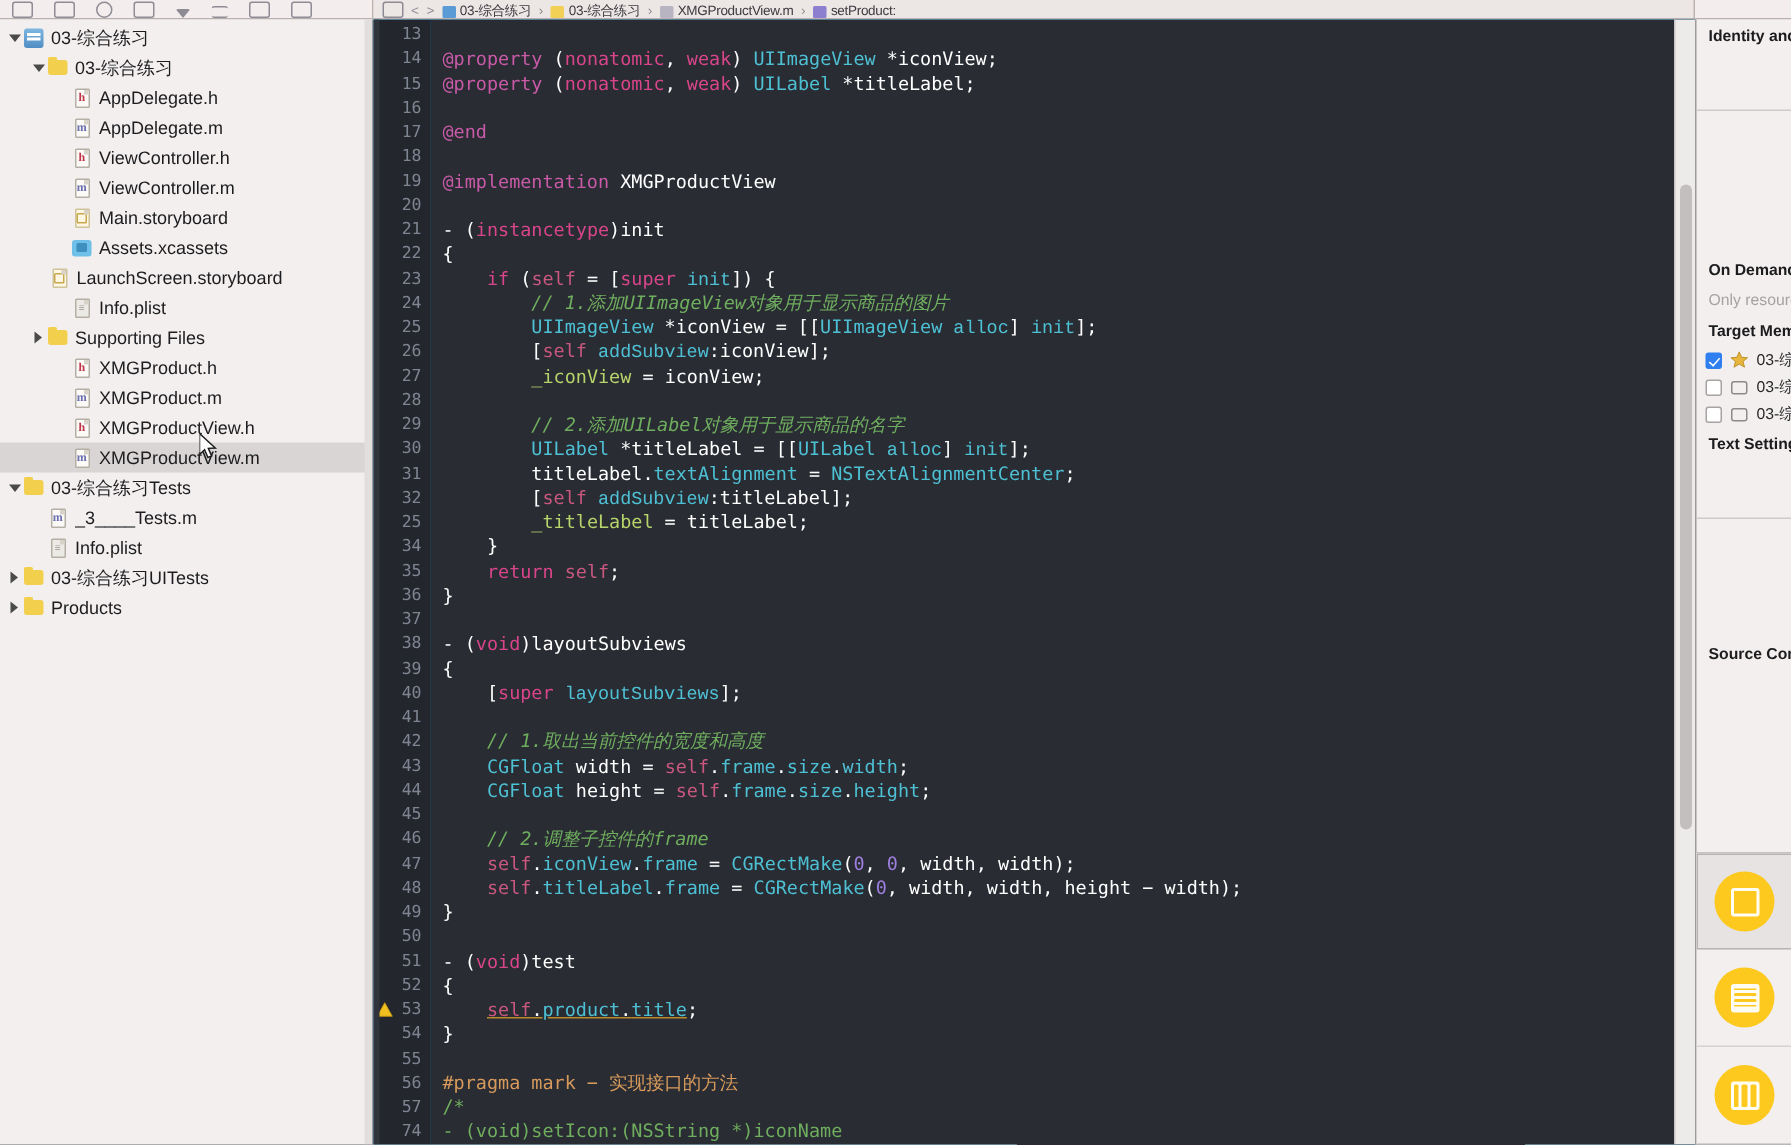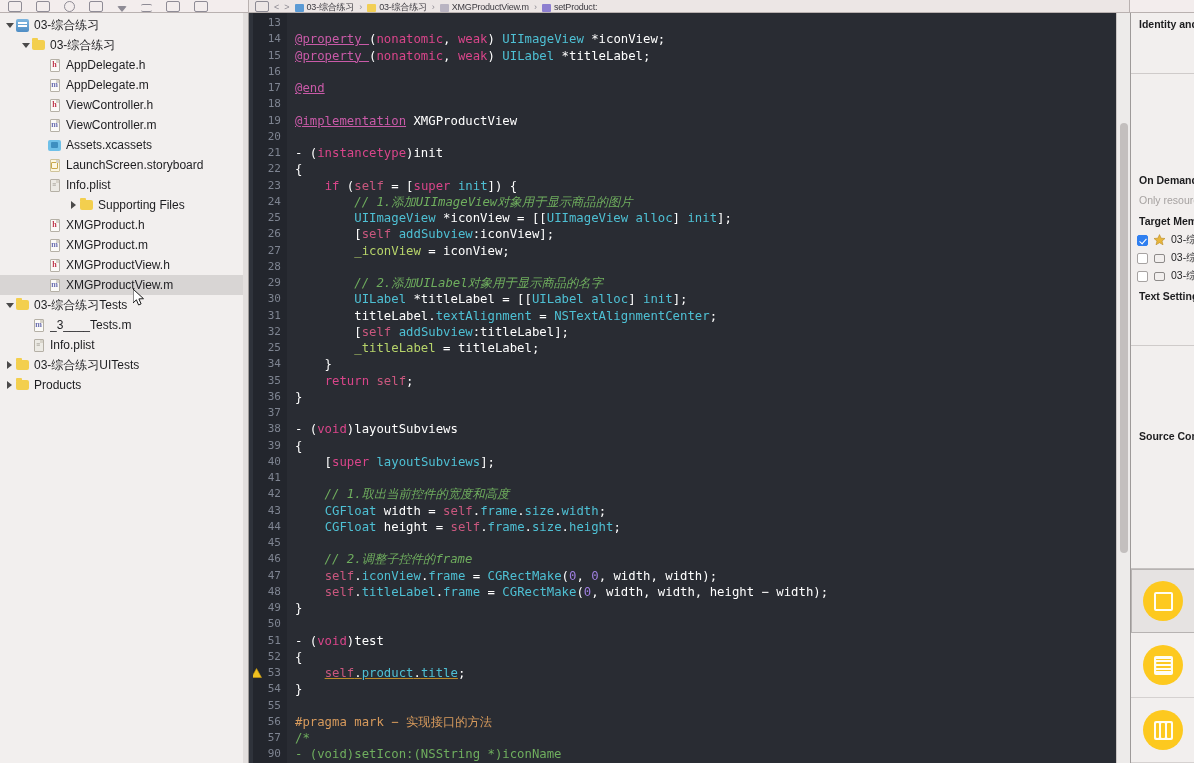--- a/index.html
+++ b/index.html
@@ -84,25 +84,25 @@
     font-family:"DejaVu Sans Mono", monospace;font-size:12.3px;
     padding-top:2px;padding-left:8px;box-sizing:border-box;overflow:hidden;white-space:pre;
   }
   .cline{height:16.25px;line-height:16.25px;white-space:pre;}
   .ed-scroll{position:absolute;right:0;top:0;width:14px;height:100%;background:#edebea;border-left:1px solid #c9c5c4;box-sizing:border-box;}
   .ed-thumb{position:absolute;left:3px;top:110px;width:8px;height:430px;background:#c3bfbe;border-radius:4px;}
   .ed-fold{position:absolute;left:0;top:0;width:4px;height:100%;background:#2f333b;}
 
   
   .k{color:#d9458a;}       
-  .kw2{color:#c95aa8;text-decoration:underline;}     
+  .kw2{color:#c95aa8;}     
   .cm{color:#6fae5e;font-style:italic;}      
   .cls{color:#4ec0d4;}     
   .id{color:#ffffff;}      
-  .mth{color:#4ec0d4;}     
+  .mth{color:#4ec0d4;font-family:Liberation Mono, monospace;}     
   .slf{color:#c9577e;}     
   .ivar{color:#b7d46a;}    
   .prp{color:#4ec0d4;}
   .num{color:#9f7fe0;}
   .pre{color:#d79a5c;}     
   .blk{color:#6fae5e;}
   .warnline{text-decoration:underline;text-decoration-color:#b98a2a;text-decoration-style:solid;}
 
   
   .inspector{
@@ -214,39 +214,46 @@
           <div class="row" style="padding-left: 36px;">
             <span class="tw"></span>
             <span class="ficon">
               <span class="ic-doc ic-m">m</span>
             </span>
             <span class="lbl">ViewController.m</span>
           </div>
           <div class="row" style="padding-left: 36px;">
             <span class="tw"></span>
             <span class="ficon">
+              <span class="ic-doc ic-sb"></span>
+            </span>
+            <span class="lbl">Main.storyboard</span>
+          </div>
+          <div class="row" style="padding-left: 36px;">
+            <span class="tw"></span>
+            <span class="ficon">
               <span class="ic-assets"></span>
             </span>
             <span class="lbl">Assets.xcassets</span>
           </div>
-          <div class="row" style="padding-left: 36px;">
+          <div class="row" style="padding-left: 21px;">
             <span class="tw"></span>
             <span class="ficon">
               <span class="ic-doc ic-sb"></span>
             </span>
             <span class="lbl">LaunchScreen.storyboard</span>
           </div>
           <div class="row" style="padding-left: 36px;">
             <span class="tw"></span>
             <span class="ficon">
               <span class="ic-doc ic-plist">≡</span>
             </span>
             <span class="lbl">Info.plist</span>
           </div>
-          <div class="row" style="padding-left: 20px; margin-left: 48px;">
+          <div class="row" style="padding-left: 20px;">
             <span class="tw closed"></span>
             <span class="ficon">
               <span class="ic-folder"></span>
             </span>
             <span class="lbl">Supporting Files</span>
           </div>
           <div class="row" style="padding-left: 36px;">
             <span class="tw"></span>
             <span class="ficon">
               <span class="ic-doc ic-h">h</span>
@@ -359,21 +366,21 @@
           <div class="gline">51</div>
           <div class="gline">52</div>
           <svg class="warnflag" viewBox="0 0 11 10" style="top: 655px;">
             <path d="M5.5 0.5 L10.5 9.5 L0.5 9.5 Z" fill="#f0c020" stroke="#c79a12" stroke-width=".6"></path>
           </svg>
           <div class="gline">53</div>
           <div class="gline">54</div>
           <div class="gline">55</div>
           <div class="gline">56</div>
           <div class="gline">57</div>
-          <div class="gline">90</div>
+          <div class="gline">74</div>
           <div class="gline">59</div>
         </div>
       <div class="ed-fold"></div>
       <div class="code" id="code"><div class="cline">&nbsp;</div><div class="cline"><span class="kw2">@property </span><span class="id">(</span><span class="k">nonatomic</span><span class="id">, </span><span class="k">weak</span><span class="id">) </span><span class="cls">UIImageView</span><span class="id"> *iconView;</span></div><div class="cline"><span class="kw2">@property </span><span class="id">(</span><span class="k">nonatomic</span><span class="id">, </span><span class="k">weak</span><span class="id">) </span><span class="cls">UILabel</span><span class="id"> *titleLabel;</span></div><div class="cline">&nbsp;</div><div class="cline"><span class="kw2">@end</span></div><div class="cline">&nbsp;</div><div class="cline"><span class="kw2">@implementation</span><span class="id"> XMGProductView</span></div><div class="cline">&nbsp;</div><div class="cline"><span class="id">- (</span><span class="k">instancetype</span><span class="id">)init</span></div><div class="cline"><span class="id">{</span></div><div class="cline"><span class="id">    </span><span class="k">if</span><span class="id"> (</span><span class="slf">self</span><span class="id"> = [</span><span class="k">super</span><span class="id"> </span><span class="mth">init</span><span class="id">]) {</span></div><div class="cline"><span class="cm">        // 1.添加UIImageView对象用于显示商品的图片</span></div><div class="cline"><span class="id">        </span><span class="cls">UIImageView</span><span class="id"> *iconView = [[</span><span class="cls">UIImageView</span><span class="id"> </span><span class="mth">alloc</span><span class="id">] </span><span class="mth">init</span><span class="id">];</span></div><div class="cline"><span class="id">        [</span><span class="slf">self</span><span class="id"> </span><span class="mth">addSubview</span><span class="id">:iconView];</span></div><div class="cline"><span class="id">        </span><span class="ivar">_iconView</span><span class="id"> = iconView;</span></div><div class="cline">&nbsp;</div><div class="cline"><span class="cm">        // 2.添加UILabel对象用于显示商品的名字</span></div><div class="cline"><span class="id">        </span><span class="cls">UILabel</span><span class="id"> *titleLabel = [[</span><span class="cls">UILabel</span><span class="id"> </span><span class="mth">alloc</span><span class="id">] </span><span class="mth">init</span><span class="id">];</span></div><div class="cline"><span class="id">        titleLabel.</span><span class="prp">textAlignment</span><span class="id"> = </span><span class="cls">NSTextAlignmentCenter</span><span class="id">;</span></div><div class="cline"><span class="id">        [</span><span class="slf">self</span><span class="id"> </span><span class="mth">addSubview</span><span class="id">:titleLabel];</span></div><div class="cline"><span class="id">        </span><span class="ivar">_titleLabel</span><span class="id"> = titleLabel;</span></div><div class="cline"><span class="id">    }</span></div><div class="cline"><span class="id">    </span><span class="k">return</span><span class="id"> </span><span class="slf">self</span><span class="id">;</span></div><div class="cline"><span class="id">}</span></div><div class="cline">&nbsp;</div><div class="cline"><span class="id">- (</span><span class="k">void</span><span class="id">)layoutSubviews</span></div><div class="cline"><span class="id">{</span></div><div class="cline"><span class="id">    [</span><span class="k">super</span><span class="id"> </span><span class="mth">layoutSubviews</span><span class="id">];</span></div><div class="cline">&nbsp;</div><div class="cline"><span class="cm">    // 1.取出当前控件的宽度和高度</span></div><div class="cline"><span class="id">    </span><span class="cls">CGFloat</span><span class="id"> width = </span><span class="slf">self</span><span class="id">.</span><span class="prp">frame</span><span class="id">.</span><span class="prp">size</span><span class="id">.</span><span class="prp">width</span><span class="id">;</span></div><div class="cline"><span class="id">    </span><span class="cls">CGFloat</span><span class="id"> height = </span><span class="slf">self</span><span class="id">.</span><span class="prp">frame</span><span class="id">.</span><span class="prp">size</span><span class="id">.</span><span class="prp">height</span><span class="id">;</span></div><div class="cline">&nbsp;</div><div class="cline"><span class="cm">    // 2.调整子控件的frame</span></div><div class="cline"><span class="id">    </span><span class="slf">self</span><span class="id">.</span><span class="prp">iconView</span><span class="id">.</span><span class="prp">frame</span><span class="id"> = </span><span class="cls">CGRectMake</span><span class="id">(</span><span class="num">0</span><span class="id">, </span><span class="num">0</span><span class="id">, width, width);</span></div><div class="cline"><span class="id">    </span><span class="slf">self</span><span class="id">.</span><span class="prp">titleLabel</span><span class="id">.</span><span class="prp">frame</span><span class="id"> = </span><span class="cls">CGRectMake</span><span class="id">(</span><span class="num">0</span><span class="id">, width, width, height − width);</span></div><div class="cline"><span class="id">}</span></div><div class="cline">&nbsp;</div><div class="cline"><span class="id">- (</span><span class="k">void</span><span class="id">)test</span></div><div class="cline"><span class="id">{</span></div><div class="cline"><span class="id">    </span><span class="slf warnline">self</span><span class="id warnline">.</span><span class="prp warnline">product</span><span class="id warnline">.</span><span class="prp warnline">title</span><span class="id">;</span></div><div class="cline"><span class="id">}</span></div><div class="cline">&nbsp;</div><div class="cline"><span class="pre">#pragma mark − 实现接口的方法</span></div><div class="cline"><span class="blk">/*</span></div><div class="cline"><span class="blk">- (void)setIcon:(NSString *)iconName</span></div><div class="cline"></div></div>
       <div class="ed-scroll">
         <div class="ed-thumb"></div>
       </div>
     </div>
 
     <div class="inspector">

